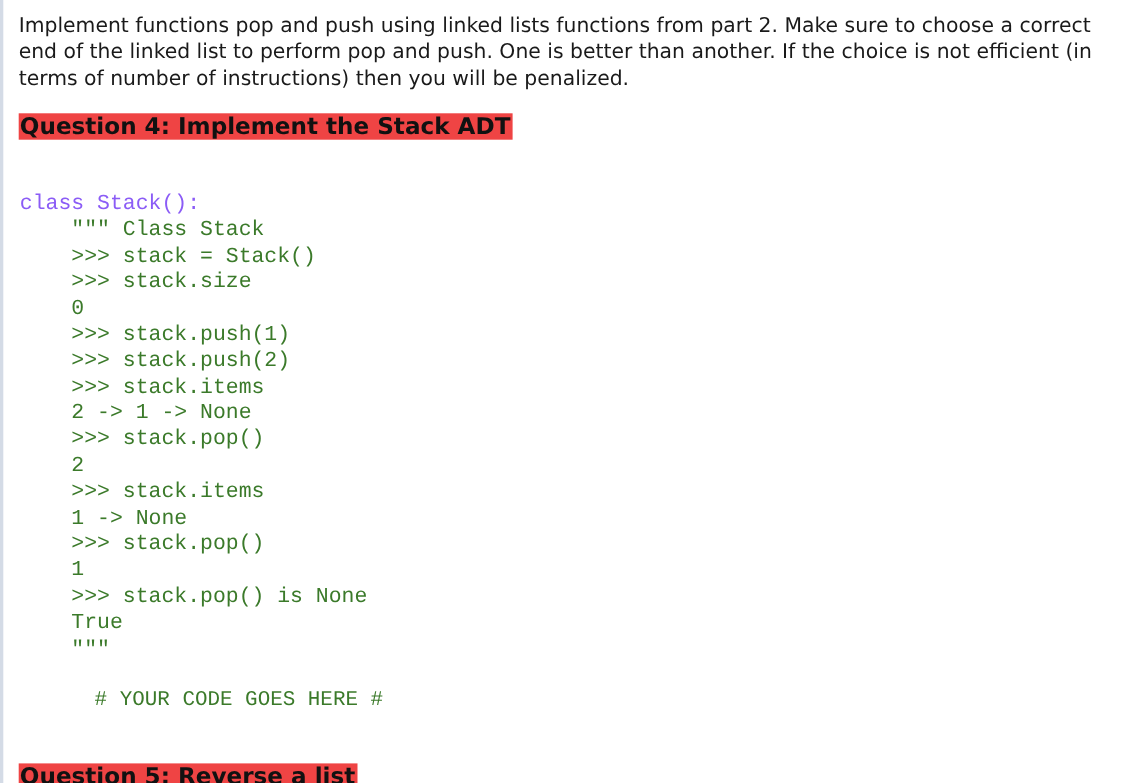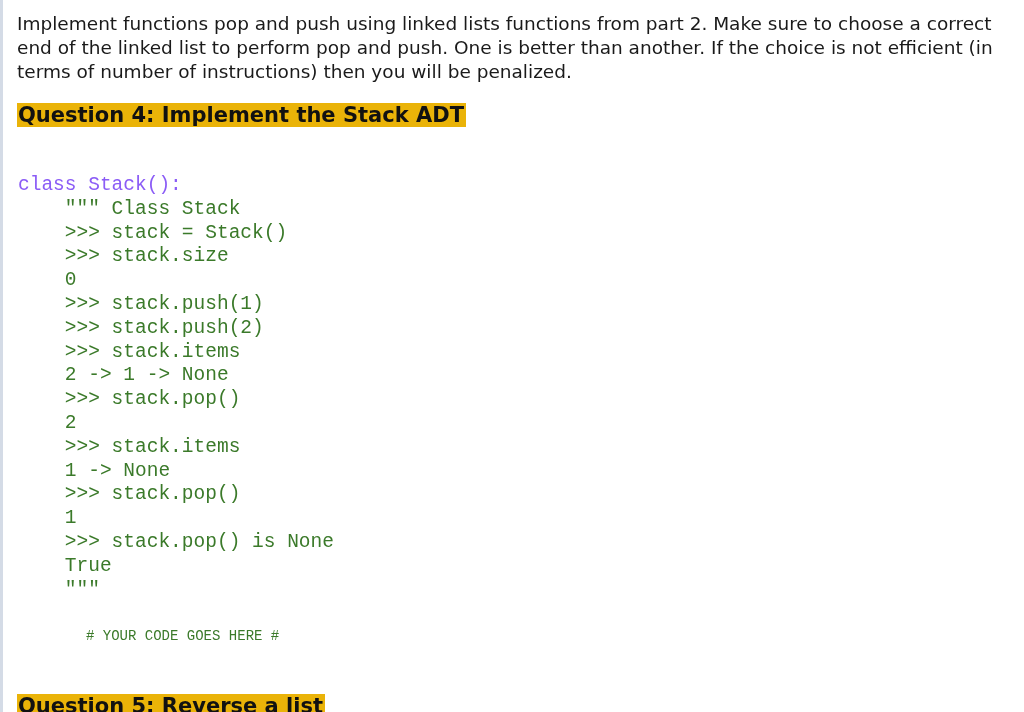--- a/index.html
+++ b/index.html
@@ -34,21 +34,21 @@
       margin: 0;
     }
     .heading {
       position: absolute;
       left: 14px;
       font-family: "DejaVu Sans", sans-serif;
       font-weight: bold;
       font-size: 21px;
       line-height: 24px;
       color: #111111;
-      background: #eab308;
+      background: #ef4444;
       padding: 0 2px 0 1px;
       margin: 0;
       white-space: nowrap;
     }
     .h4 { top: 103px; }
     .h5 { top: 694px; }
     .code {
       position: absolute;
       left: 15px;
       top: 174px;
@@ -59,21 +59,21 @@
       white-space: pre;
       color: #3b7a2a;
     }
     .code .kw { color: #8b5cf6; }
     .code .line { display: block; height: 23.8px; }
     .comment {
       position: absolute;
       left: 83px;
       top: 624px;
       font-family: "Liberation Mono", monospace;
-      font-size: 14px;
+      font-size: 19px;
       line-height: 24px;
       color: #3b7a2a;
       white-space: pre;
       margin: 0;
     }
   </style>
 </head>
 <body>
 
 <div class="page">

